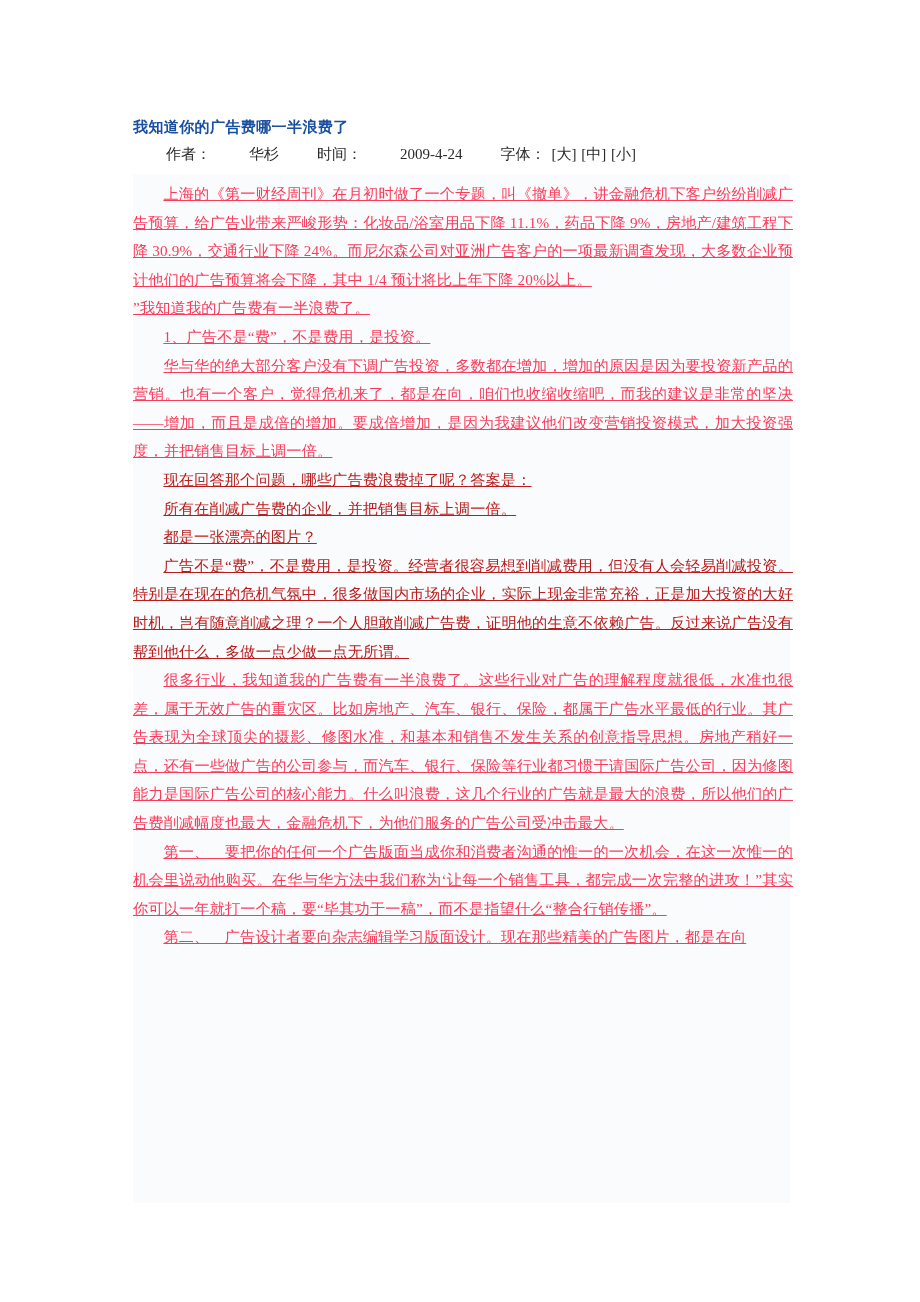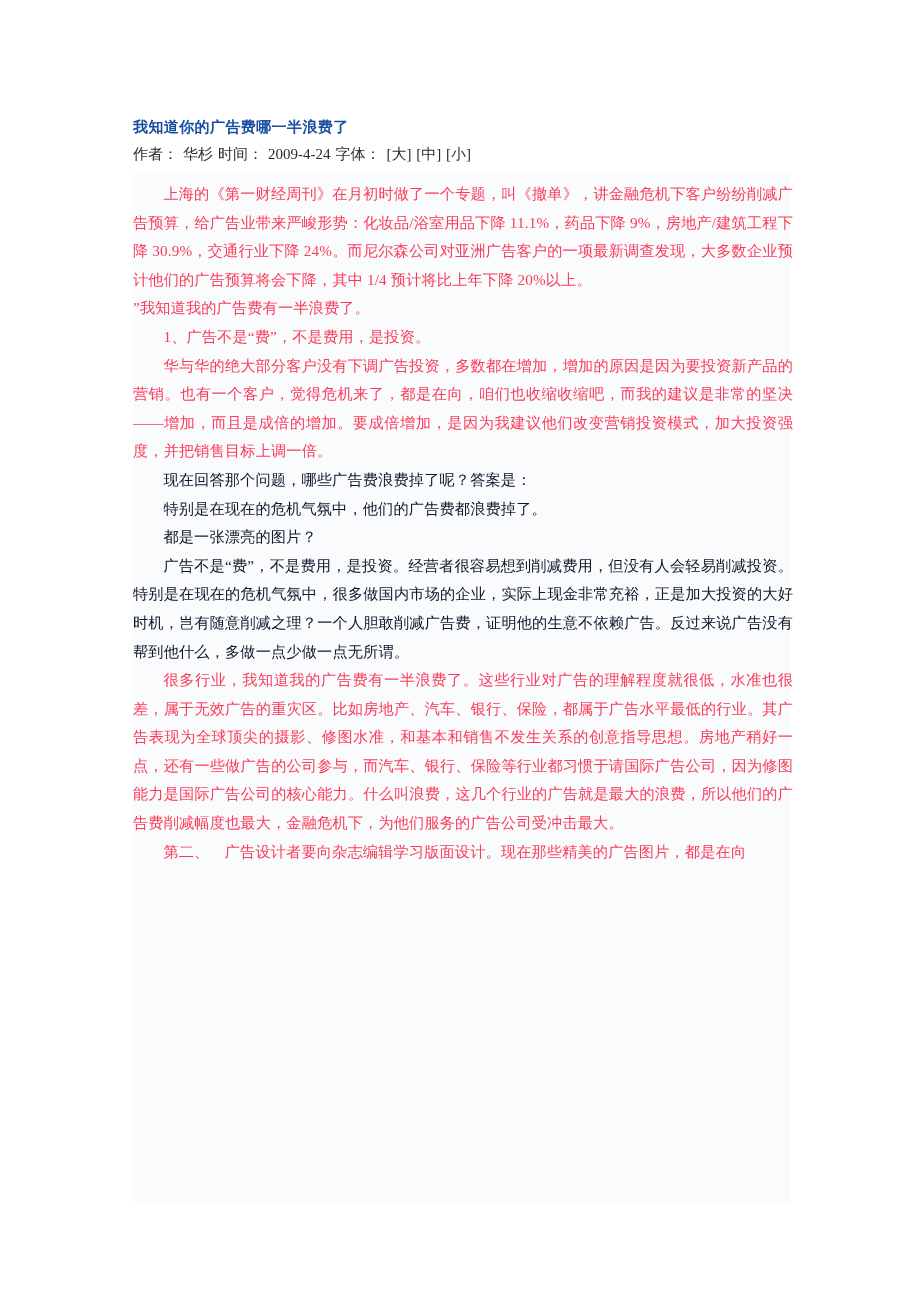--- a/index.html
+++ b/index.html
@@ -53,41 +53,42 @@
   }
 
   .article-meta {
     font-family: "Liberation Serif", "DejaVu Serif", serif;
     font-size: 15px;
     color: #2b2b2b;
     line-height: 24px;
     margin: 0 0 14px 0;
     white-space: nowrap;
   }
-  .article-meta .meta-seg { margin-right: 5px; }
+  .article-meta .meta-seg { margin-right: 5px; margin-left: 33px; }
   .article-meta .size-link { margin-left: 1px; }
 
   .body-copy {
     font-size: 15.2px;
     line-height: 28.6px;
     text-align: justify;
     text-justify: inter-ideograph;
     letter-spacing: 0.15px;
   }
 
   .body-copy p {
     margin: 0;
     text-indent: 2em;
+    text-decoration: underline;
   }
   .body-copy p.noindent {
     text-indent: 0;
   }
 
   .c-red  { color: #fa3c5a; }
-  .c-dark { color: #0f172a; }
+  .c-dark { color: #b91c1c; }
 </style>
 </head>
 <body>
 
 <div class="page">
   <div class="tint-band"></div>
 
   <div class="content">
 
     <h1 class="article-title">我知道你的广告费哪一半浪费了</h1>
@@ -95,21 +96,22 @@
     <div class="article-meta">
       <span class="meta-seg">作者：</span><span class="meta-seg">华杉</span><span class="meta-seg">时间：</span><span class="meta-seg">2009-4-24</span><span class="meta-seg">字体：</span><span class="size-link">[大]</span> <span class="size-link">[中]</span> <span class="size-link">[小]</span>
     </div>
 
     <div class="body-copy" id="body-copy">
         <p class="c-red">上海的《第一财经周刊》在月初时做了一个专题，叫《撤单》，讲金融危机下客户纷纷削减广告预算，给广告业带来严峻形势：化妆品/浴室用品下降 11.1%，药品下降 9%，房地产/建筑工程下降 30.9%，交通行业下降 24%。而尼尔森公司对亚洲广告客户的一项最新调查发现，大多数企业预计他们的广告预算将会下降，其中 1/4 预计将比上年下降 20%以上。</p>
         <p class="c-red noindent">”我知道我的广告费有一半浪费了。</p>
         <p class="c-red">1、广告不是“费”，不是费用，是投资。</p>
         <p class="c-red">华与华的绝大部分客户没有下调广告投资，多数都在增加，增加的原因是因为要投资新产品的营销。也有一个客户，觉得危机来了，都是在向，咱们也收缩收缩吧，而我的建议是非常的坚决——增加，而且是成倍的增加。要成倍增加，是因为我建议他们改变营销投资模式，加大投资强度，并把销售目标上调一倍。</p>
         <p class="c-dark">现在回答那个问题，哪些广告费浪费掉了呢？答案是：</p>
-        <p class="c-dark">特别是在现在的危机气氛中，他们的广告费都浪费掉了。</p>
+        <p class="c-dark">所有在削减广告费的企业，并把销售目标上调一倍。</p>
         <p class="c-dark">都是一张漂亮的图片？</p>
         <p class="c-dark">广告不是“费”，不是费用，是投资。经营者很容易想到削减费用，但没有人会轻易削减投资。特别是在现在的危机气氛中，很多做国内市场的企业，实际上现金非常充裕，正是加大投资的大好时机，岂有随意削减之理？一个人胆敢削减广告费，证明他的生意不依赖广告。反过来说广告没有帮到他什么，多做一点少做一点无所谓。</p>
         <p class="c-red">很多行业，我知道我的广告费有一半浪费了。这些行业对广告的理解程度就很低，水准也很差，属于无效广告的重灾区。比如房地产、汽车、银行、保险，都属于广告水平最低的行业。其广告表现为全球顶尖的摄影、修图水准，和基本和销售不发生关系的创意指导思想。房地产稍好一点，还有一些做广告的公司参与，而汽车、银行、保险等行业都习惯于请国际广告公司，因为修图能力是国际广告公司的核心能力。什么叫浪费，这几个行业的广告就是最大的浪费，所以他们的广告费削减幅度也最大，金融危机下，为他们服务的广告公司受冲击最大。</p>
+        <p class="c-red">第一、　要把你的任何一个广告版面当成你和消费者沟通的惟一的一次机会，在这一次惟一的机会里说动他购买。在华与华方法中我们称为‘让每一个销售工具，都完成一次完整的进攻！”其实你可以一年就打一个稿，要“毕其功于一稿”，而不是指望什么“整合行销传播”。</p>
         <p class="c-red">第二、　广告设计者要向杂志编辑学习版面设计。现在那些精美的广告图片，都是在向</p>
       </div>
 
   </div>
 </div>
 
 </body></html>

